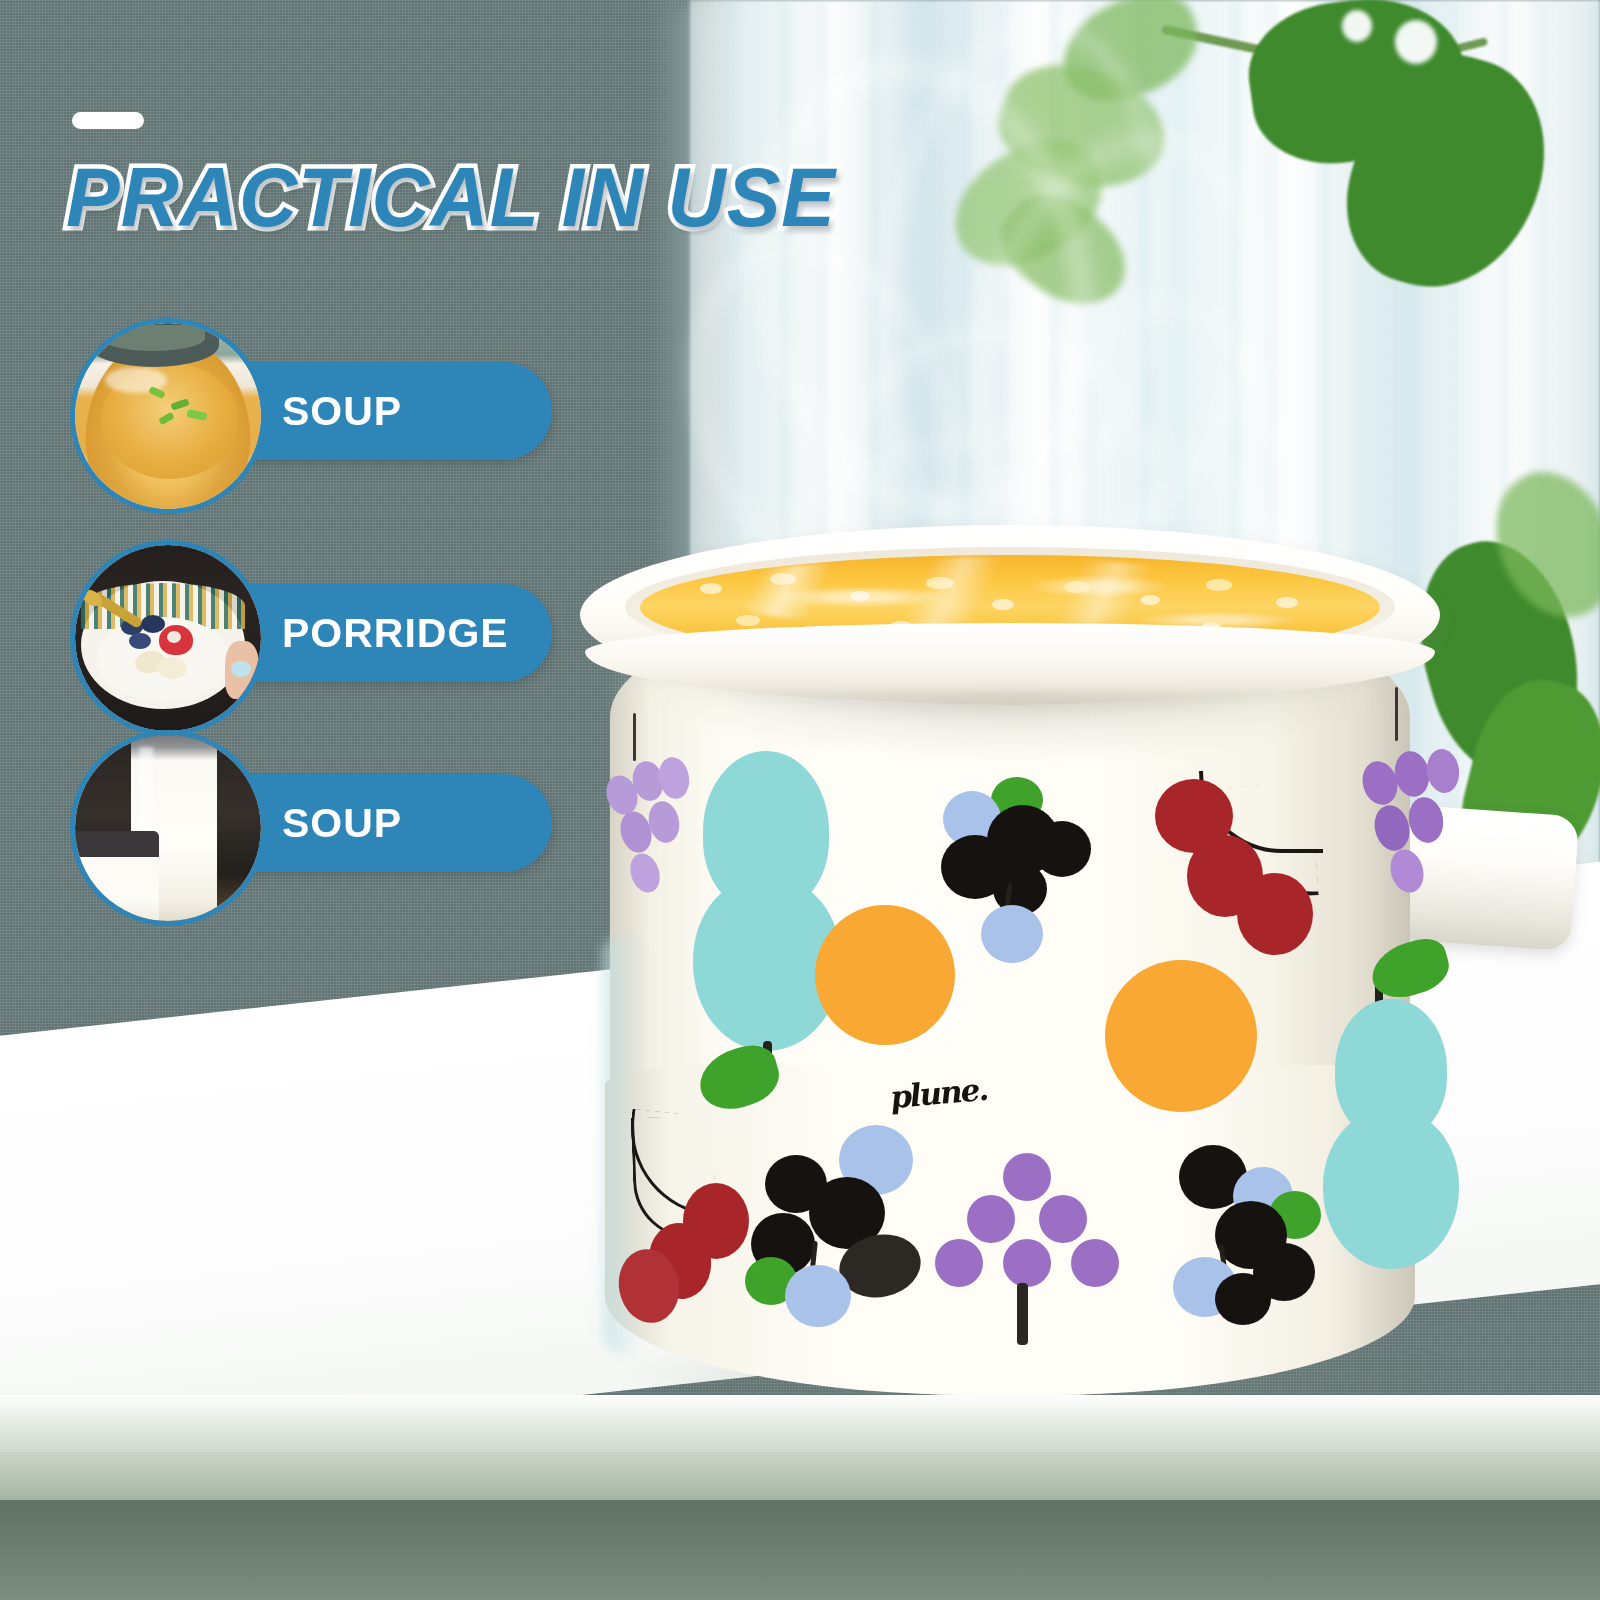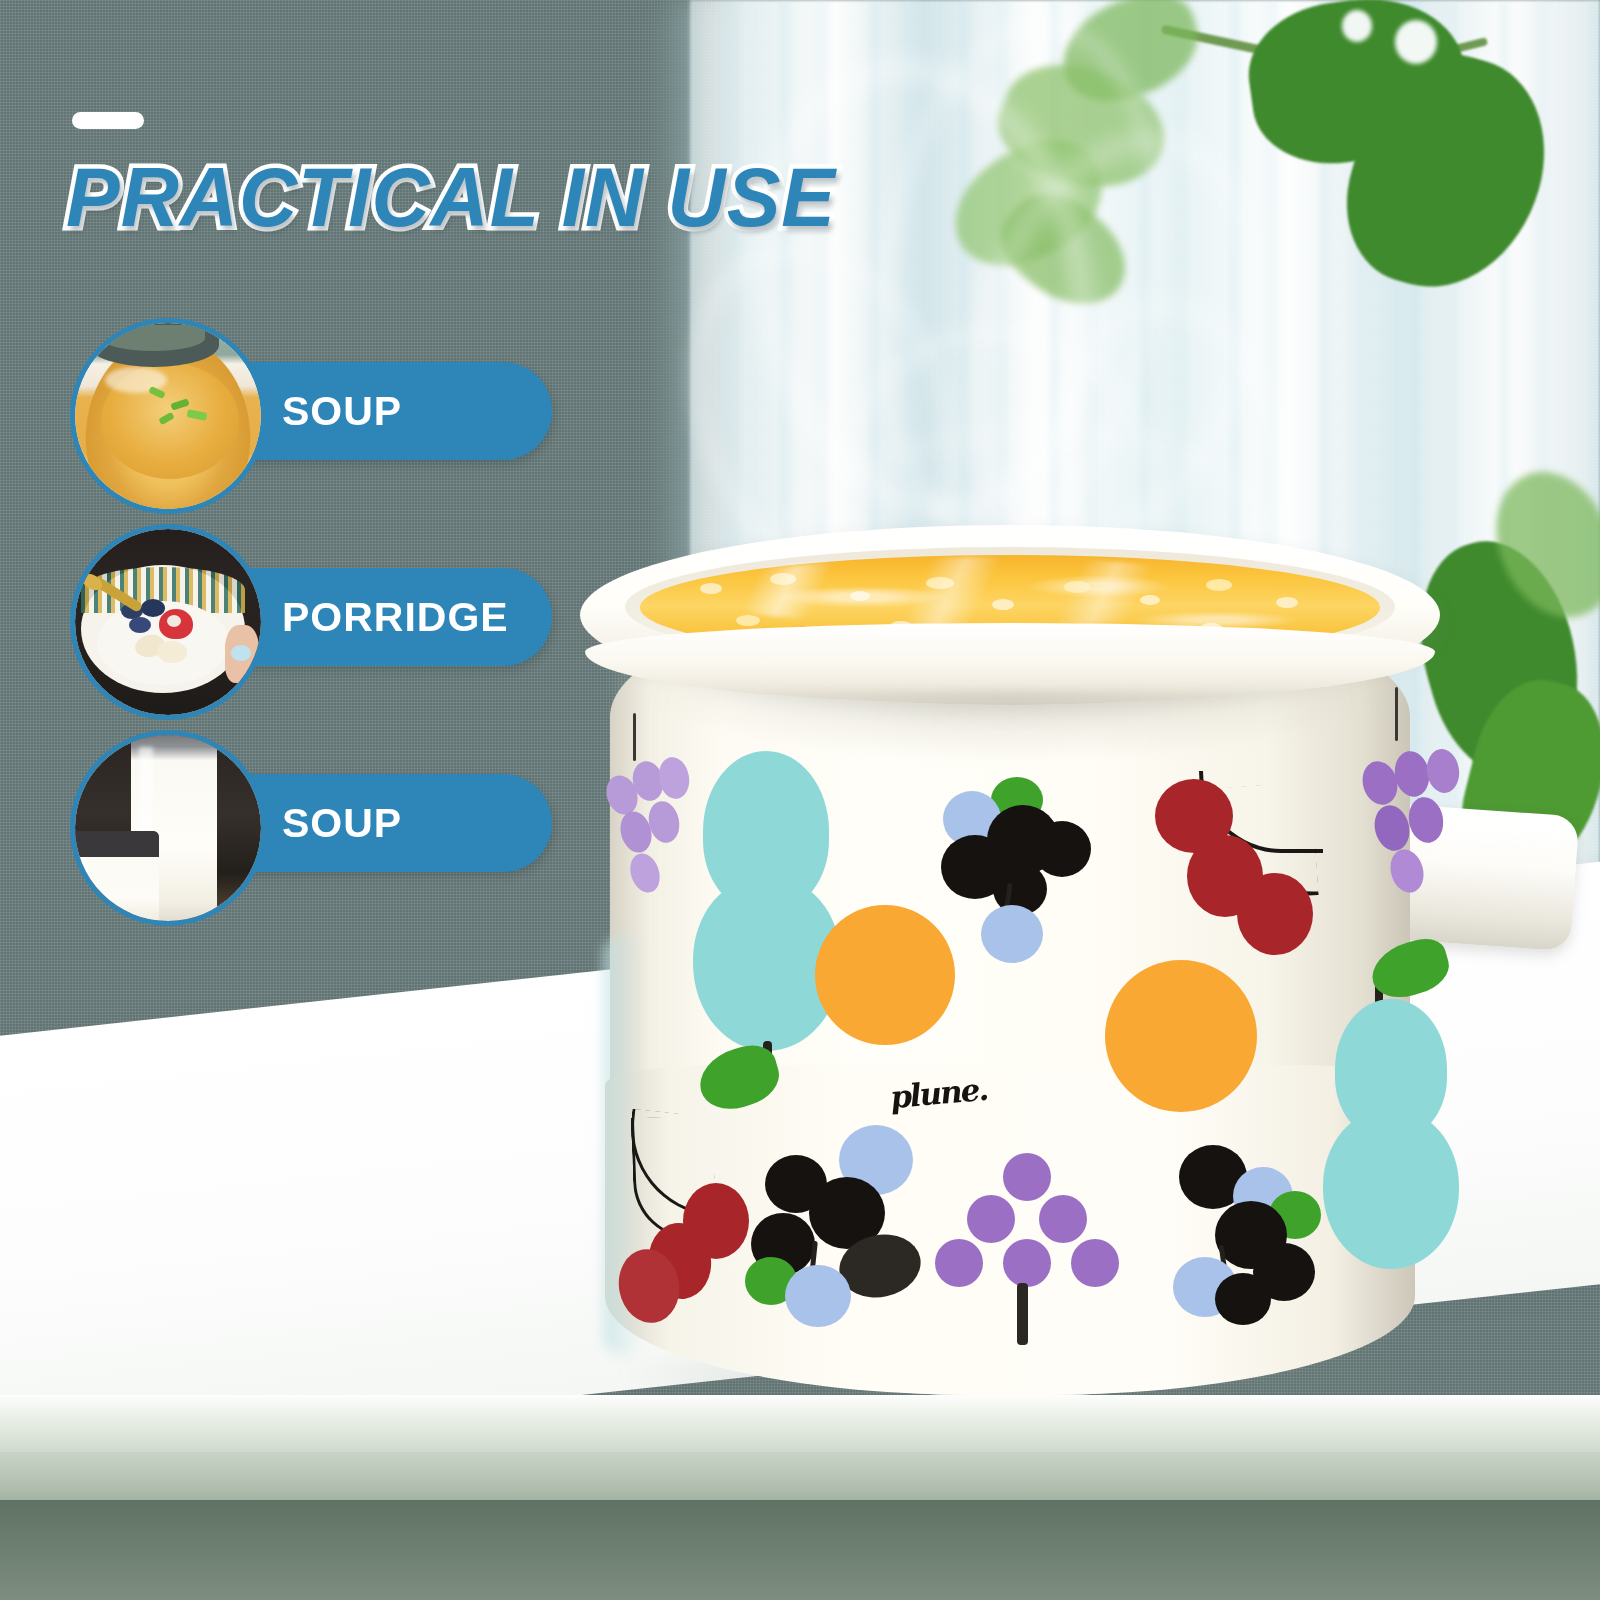--- a/index.html
+++ b/index.html
@@ -399,21 +399,21 @@
         <div style="position:absolute;left:74px;top:66px;width:16px;height:7px;background:#76c23f;border-radius:3px;transform:rotate(26deg);"></div>
         <div style="position:absolute;left:96px;top:78px;width:18px;height:7px;background:#63b234;border-radius:3px;transform:rotate(-18deg);"></div>
         <div style="position:absolute;left:112px;top:88px;width:20px;height:8px;background:#7ccb48;border-radius:3px;transform:rotate(12deg);"></div>
         <div style="position:absolute;left:84px;top:92px;width:15px;height:7px;background:#6ebb3a;border-radius:3px;transform:rotate(-30deg);"></div>
         <div style="position:absolute;left:14px;top:0px;width:130px;height:44px;background:#4c5b57;border-radius:0 0 50% 50%;"></div>
         <div style="position:absolute;left:26px;top:2px;width:104px;height:26px;background:#6d7f70;border-radius:0 0 50% 50%;"></div>
       </div>
     </div>
   </div>
 
-  <div class="feature" style="left:70px;top:524px;width:420px;">
+  <div class="feature" style="left:70px;top:540px;width:420px;">
     <div class="pill" style="width:330px;">
       <div class="pill-label">PORRIDGE</div>
     </div>
     <div class="thumb">
       <div class="thumb-inner" style="background:linear-gradient(180deg,#241f1c 0%,#2a2522 30%,#1f1b18 100%);">
         <div style="position:absolute;left:6px;top:36px;width:164px;height:128px;background:#f6f3ec;border-radius:50%;"></div>
         <div style="position:absolute;left:6px;top:38px;width:164px;height:46px;background:repeating-linear-gradient(90deg,#2f6e62 0 4px,#d8b24a 4px 8px,#f6f3ec 8px 13px);border-radius:50% 50% 0 0;opacity:.85;"></div>
         <div style="position:absolute;left:22px;top:72px;width:132px;height:84px;background:#f9f7f1;border-radius:50%;"></div>
         <div style="position:absolute;left:46px;top:74px;width:22px;height:16px;background:#2e3f66;border-radius:50%;"></div>
         <div style="position:absolute;left:66px;top:70px;width:24px;height:18px;background:#27365b;border-radius:50%;"></div>

